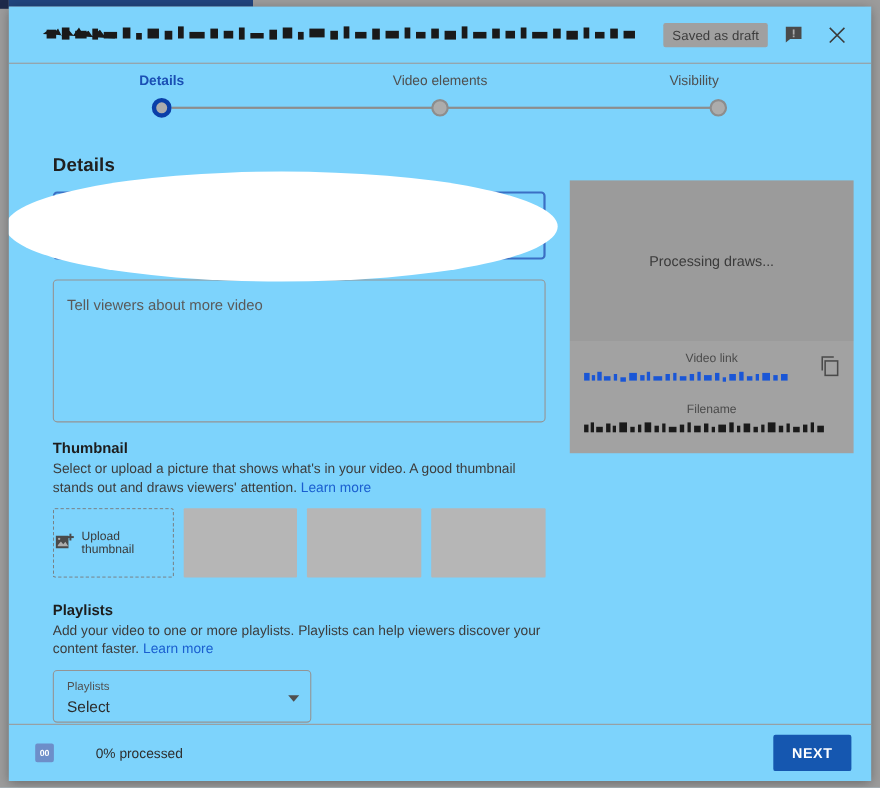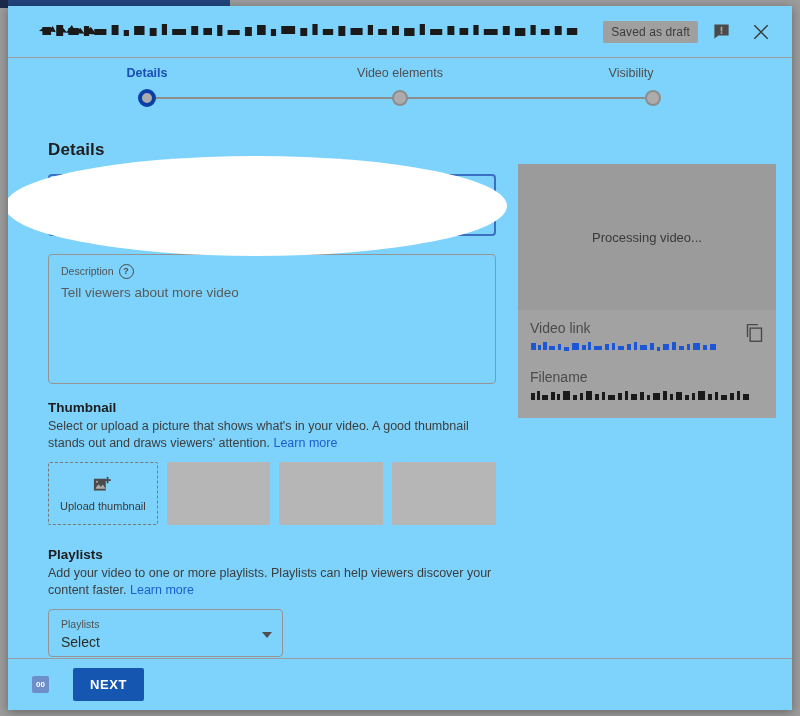--- a/index.html
+++ b/index.html
@@ -217,21 +217,21 @@
     font-weight: bold;
   }
 
   
   #thumb-row { display: flex; gap: 9px; margin-bottom: 22px; }
   #upload-thumb {
     width: 112px; height: 63px;
     border: 1.5px dashed #787878;
     border-radius: 2px;
     display: flex;
-    flex-direction: column;
+    flex-direction: row;
     align-items: center;
     justify-content: center;
     gap: 4px;
     box-sizing: border-box;
   }
   #upload-thumb span {
     font-size: 11px;
     color: #3a3a3a;
   }
   .thumb-slot {
@@ -275,23 +275,24 @@
     color: #3a3a3a;
   }
   #video-meta {
     background: #a2a2a2;
     padding: 10px 12px 12px 12px;
     box-sizing: border-box;
     width: 258px;
     position: relative;
   }
   .meta-label {
-    font-size: 14px;
+    font-size: 11px;
     color: #4b4b4b;
     margin-bottom: 3px;
+    text-align: center;
   }
   .meta-scribble { height: 14px; width: 190px; }
   #copy-icon-btn {
     position: absolute;
     right: 10px; top: 12px;
     width: 22px; height: 22px;
   }
   #filename-block { margin-top: 12px; }
 
   
@@ -443,24 +444,20 @@
     <div id="left-col">
 
       <h2 class="section-head">Details</h2>
 
       <div class="field" id="title-field">
         <div class="field-label">Title (required)</div>
         <div id="title-value">YOUR NAME: AUDITION, FALL 2021</div>
       </div>
 
       <div class="field" id="desc-field">
-        <div class="field-label">
-          <span>Description</span>
-          <span class="help-circle">?</span>
-        </div>
         <div id="desc-placeholder">Tell viewers about more video</div>
       </div>
 
       <div style="height:16px"></div>
 
       <h3 class="sub-head">Thumbnail</h3>
       <p class="sub-desc">
         <span>Select or upload a picture that shows what's in your video. A good thumbnail stands out and draws viewers' attention.</span>
         <a class="learn-more" href="#">Learn more</a>
       </p>
@@ -491,21 +488,21 @@
         <div class="sel-text">
           <div class="field-label">Playlists</div>
           <div id="playlist-value">Select</div>
         </div>
         <div class="caret"></div>
       </div>
     </div>
 
     <div id="right-col">
       <div id="video-preview">
-        <span>Processing video...</span>
+        <span>Processing draws...</span>
       </div>
 
       <div id="video-meta">
         <div>
           <div class="meta-label">Video link</div>
           <svg class="meta-scribble" viewBox="0 0 190 14" preserveAspectRatio="none">
             <g fill="#1a56d6">
               <rect x="1" y="4" width="5" height="7"></rect>
                 <rect x="8" y="6" width="3" height="5"></rect>
               <rect x="13" y="3" width="4" height="8"></rect>
@@ -578,17 +575,18 @@
                 <rect x="213" y="6" width="6" height="6"></rect>
             </g>
           </svg>
         </div>
       </div>
     </div>
   </div>
 
   <div id="dialog-footer">
     <div id="processing-badge">00</div>
+    <div id="processing-text">0% processed</div>
     <button id="next-button">NEXT</button>
   </div>
 
   <div id="highlight-ellipse"></div>
 </div>
 
 </body></html>

